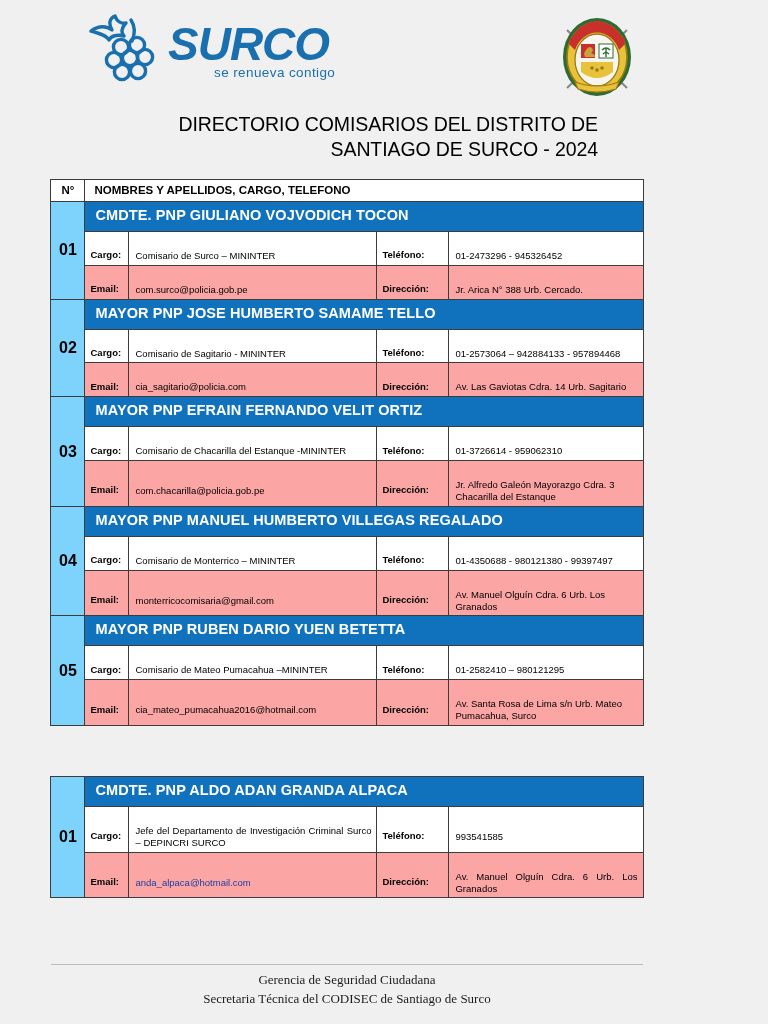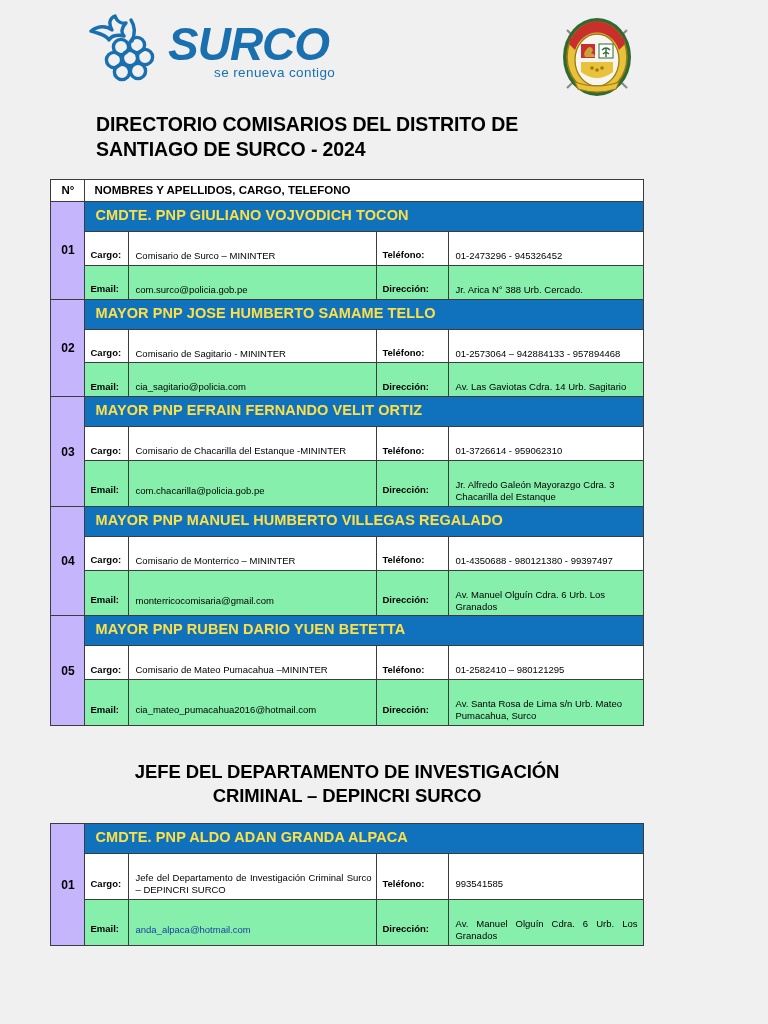--- a/index.html
+++ b/index.html
@@ -37,23 +37,23 @@
   .surco-mark { display: block; }
   .surco-word { display: block; margin-left: 2px; margin-top: 6px; }
   .pnp-emblem {
     position: absolute;
     left: 547px;
     top: 10px;
   }
 
   
   .doc-title {
-    text-align: left;
+    text-align: right;
     font-size: 19.5px;
-    font-weight: bold;
+    font-weight: normal;
     line-height: 1.28;
     letter-spacing: -0.1px;
     margin: 4px 96px 0 96px;
   }
   .section-title {
     text-align: center;
     font-size: 18.5px;
     font-weight: bold;
     line-height: 1.28;
     letter-spacing: -0.1px;
@@ -84,30 +84,30 @@
     font-weight: bold;
     font-size: 11.5px;
     padding: 4px 5px 5px 5px;
     vertical-align: middle;
   }
   .hdr-num { text-align: center; }
   .hdr-text { text-align: left; padding-left: 9px; }
 
   .num-cell {
     border: 1px solid #3c3c3c;
-    background: #c4b5fd;
+    background: #7dd3fc;
     text-align: center;
     vertical-align: middle;
     font-weight: bold;
-    font-size: 12px;
+    font-size: 16px;
   }
 
   .name-bar {
     background: #1072bd;
-    color: #fde047;
+    color: #ffffff;
     font-weight: bold;
     font-size: 14.5px;
     letter-spacing: 0.1px;
     padding: 6px 0 7px 10px;
     border: 1px solid #3c3c3c;
     border-left: 1px solid #3c3c3c;
     line-height: 1.1;
   }
 
   .lbl-cell {
@@ -122,21 +122,21 @@
   .val-cell {
     border: 1px solid #3c3c3c;
     background: #ffffff;
     font-size: 9.5px;
     padding: 18px 5px 3px 6px;
     vertical-align: middle;
     line-height: 1.25;
   }
   .val-cell.justify { text-align: justify; }
   tr.email-row .lbl-cell,
-  tr.email-row .val-cell { background: #86efac; }
+  tr.email-row .val-cell { background: #fca5a5; }
 
   .mailto-link {
     color: #1a3fa0;
   }
 
   
   .footer {
     position: absolute;
     left: 0;
     right: 0;
@@ -329,24 +329,20 @@
         <td class="lbl-cell">Email:</td>
         <td class="val-cell">cia_mateo_pumacahua2016@hotmail.com</td>
         <td class="lbl-cell">Dirección:</td>
         <td class="val-cell">Av. Santa Rosa de Lima s/n Urb. Mateo Pumacahua, Surco</td>
       </tr>
     </tbody>
   </table>
 
   <div class="spacer-between-sections"></div>
 
-  <div class="section-title">
-    <div>JEFE DEL DEPARTAMENTO DE INVESTIGACIÓN</div>
-    <div>CRIMINAL – DEPINCRI SURCO</div>
-  </div>
 
   <div class="spacer-after-section2-title"></div>
 
   <table class="dir-table">
     <colgroup>
       <col class="c-num">
         <col class="c-lbl">
         <col class="c-val">
       <col class="c-lbl2">
         <col class="c-val2">
@@ -366,14 +362,21 @@
         <td class="lbl-cell">Email:</td>
         <td class="val-cell">
           <span class="mailto-link">anda_alpaca@hotmail.com</span>
         </td>
         <td class="lbl-cell">Dirección:</td>
         <td class="val-cell justify">Av. Manuel Olguín Cdra. 6 Urb. Los Granados</td>
       </tr>
     </tbody>
   </table>
 
+  <div class="footer">
+    <div class="footer-rule"></div>
+    <div class="footer-text">
+      <div>Gerencia de Seguridad Ciudadana</div>
+      <div>Secretaria Técnica del CODISEC de Santiago de Surco</div>
+    </div>
+  </div>
 
 </div>
 
 </body></html>

